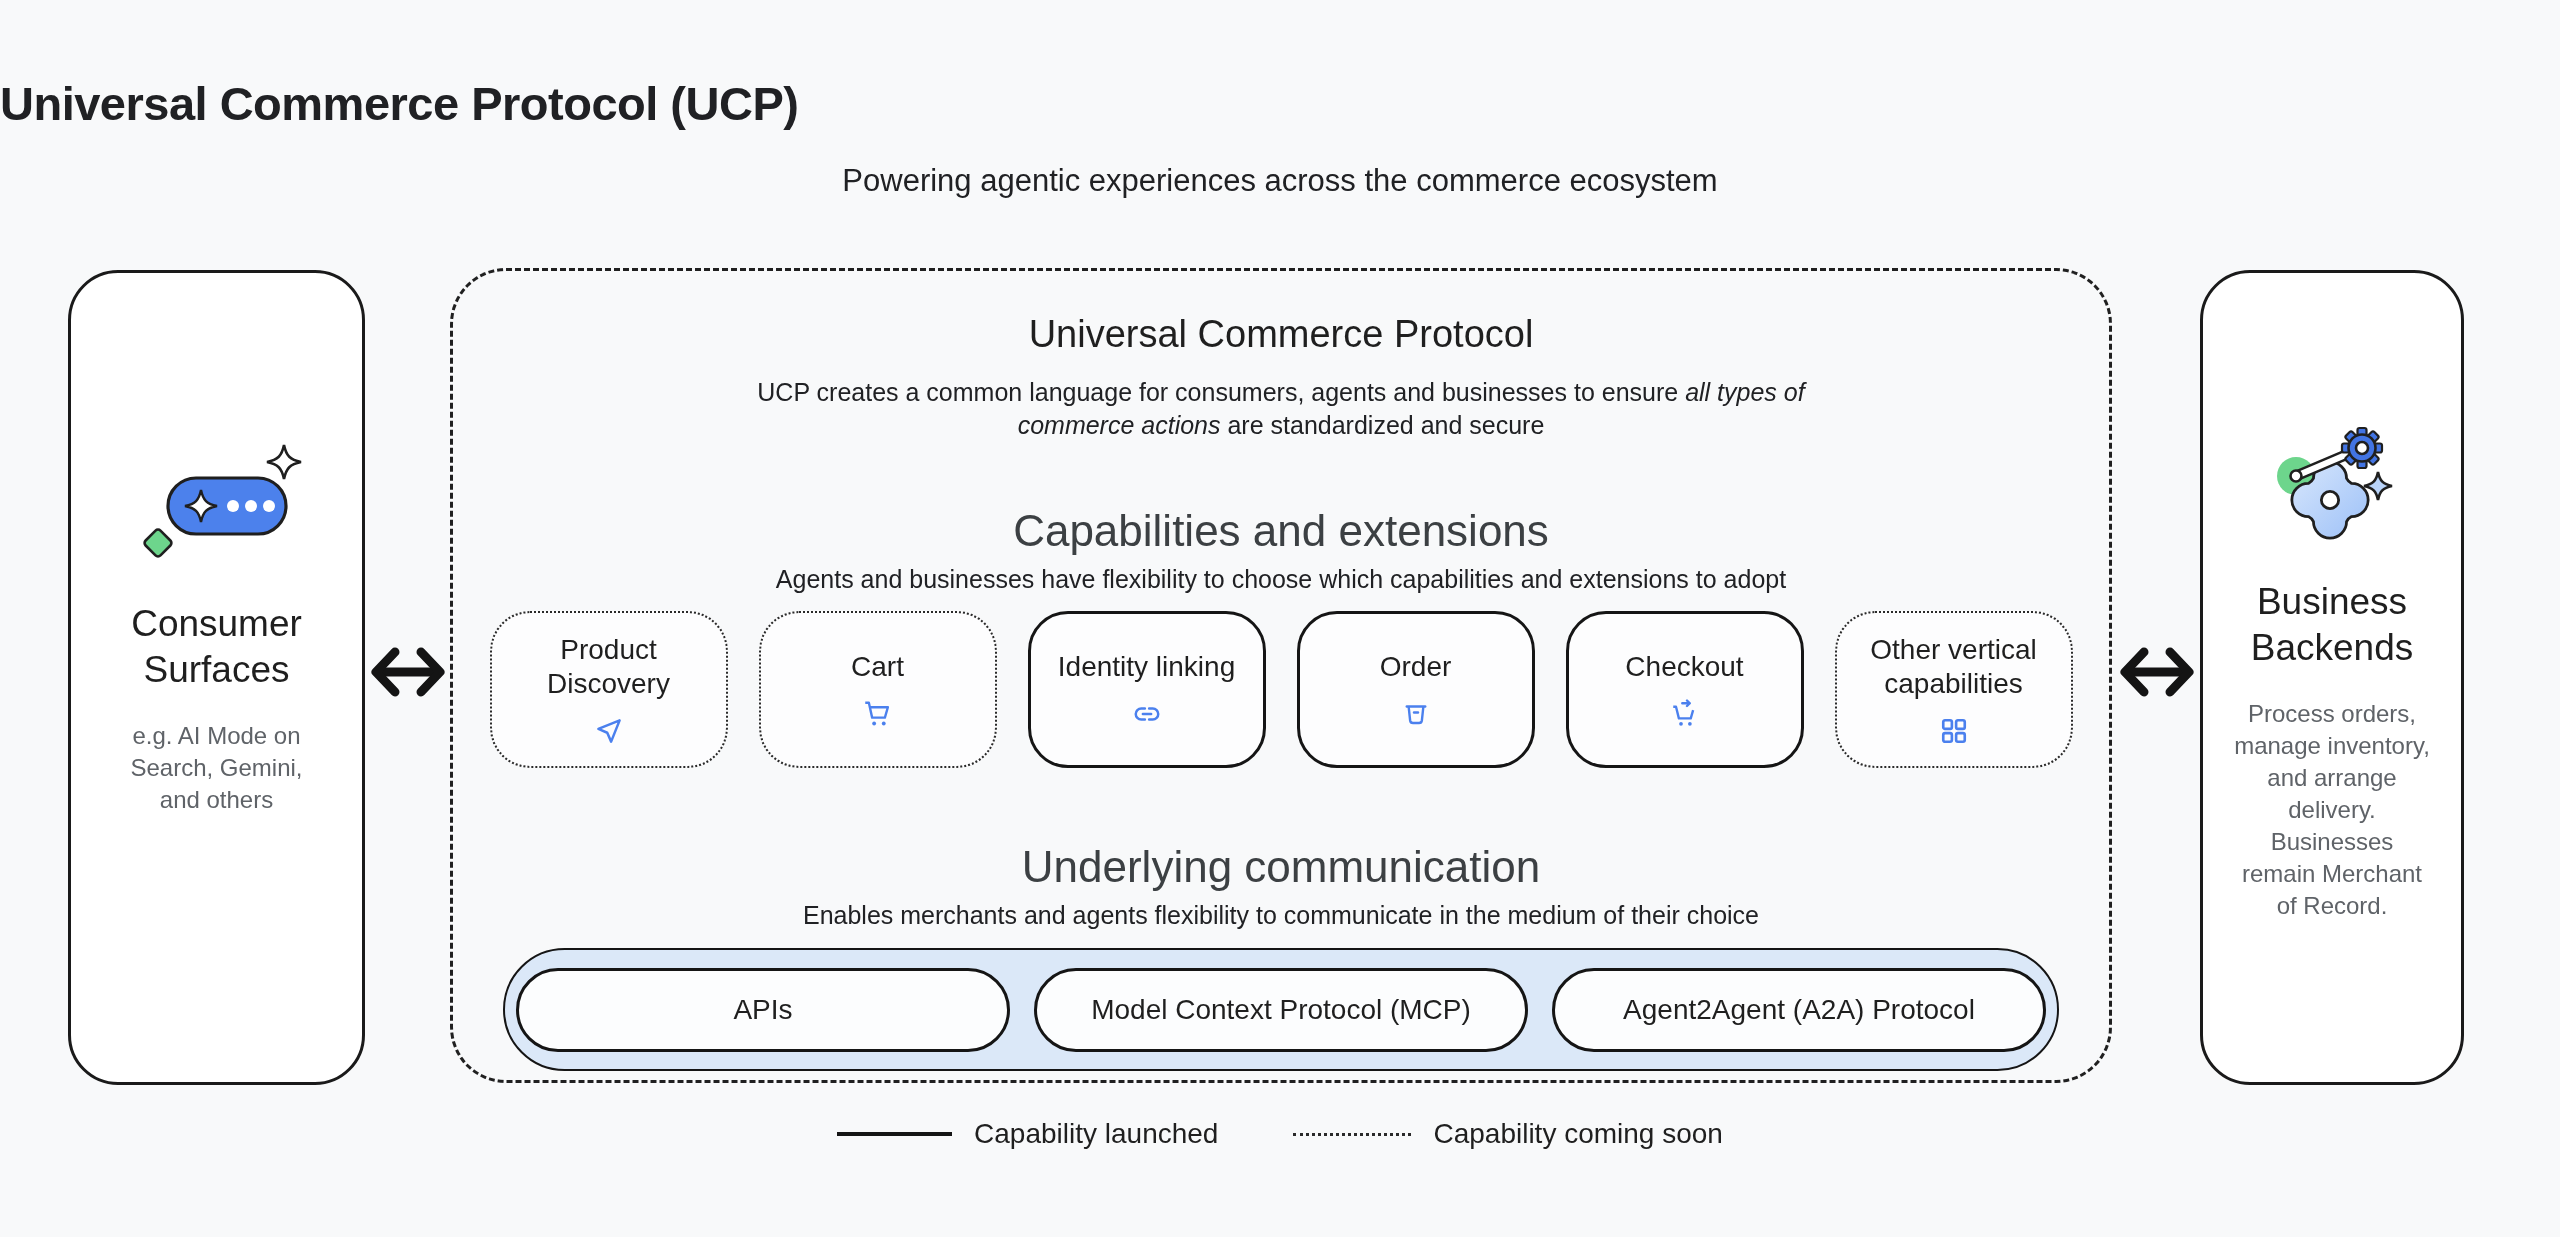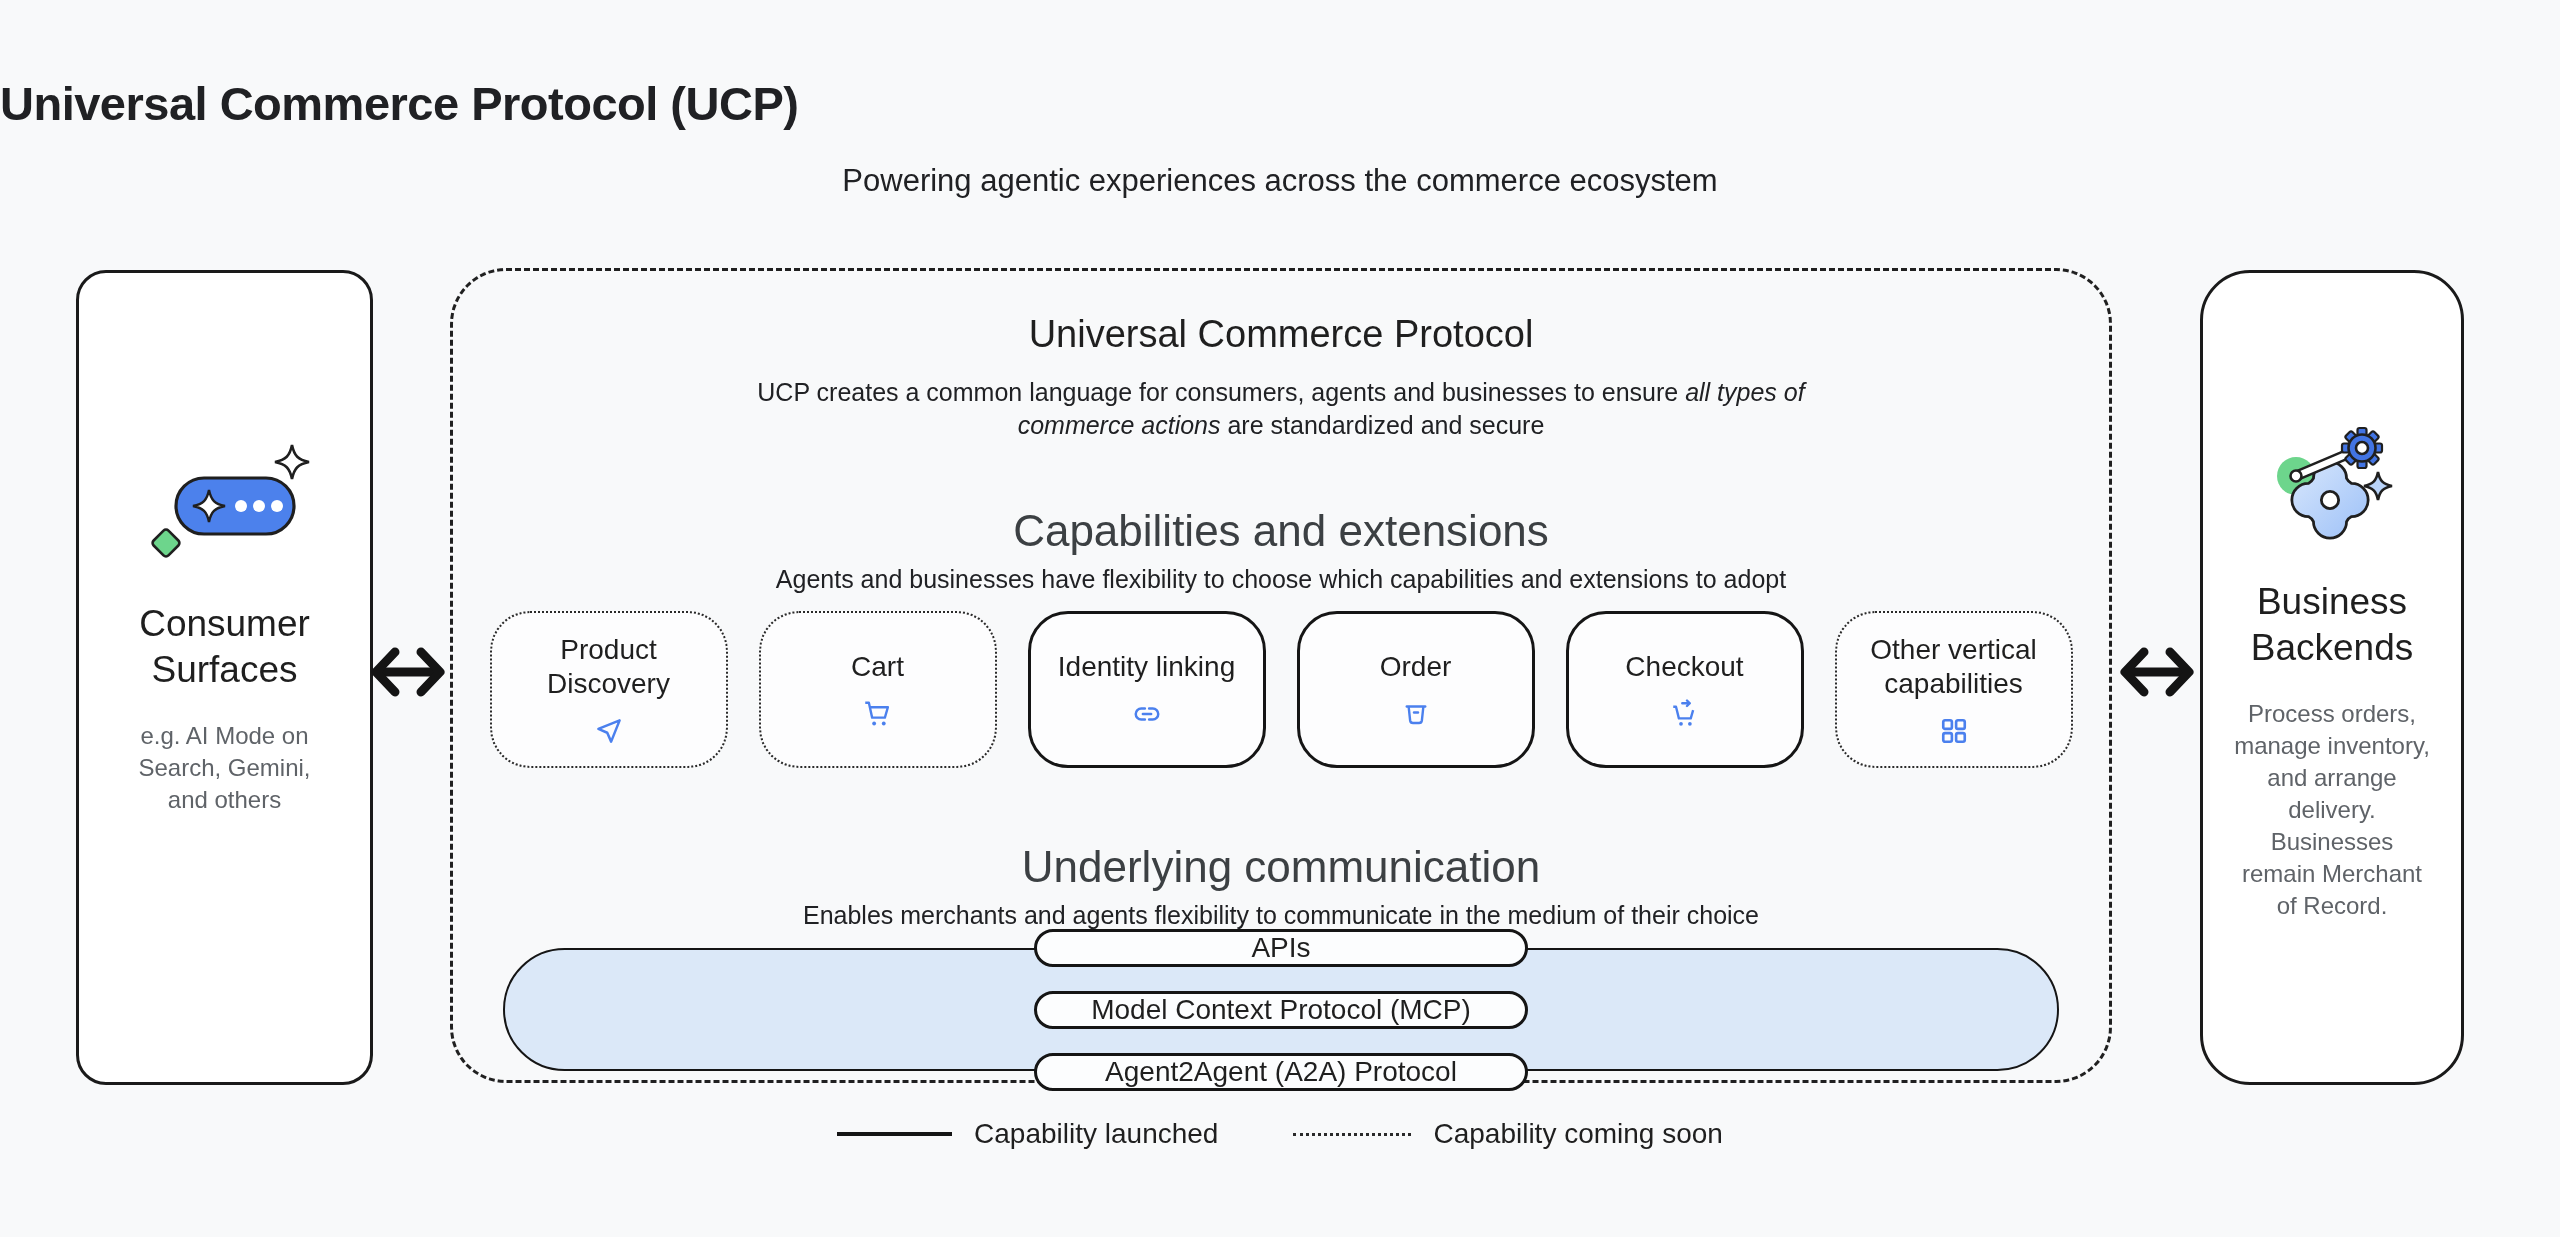--- a/index.html
+++ b/index.html
@@ -30,21 +30,21 @@
     position: absolute; top: 163px; left: 0; width: 100%;
     text-align: center; font-size: 31px; font-weight: 400; color: #202124;
   }
 
   
   .panel {
     position: absolute; top: 270px; height: 815px;
     background: #FFFFFF; border: 3px solid var(--border-dark);
     border-radius: 50px; display: flex; flex-direction: column; align-items: center;
   }
-  .panel.left-panel  { left: 76px;  width: 297px; border-radius: 30px; }
+  .panel.left-panel  { left: 68px;  width: 297px; }
   .panel.right-panel { left: 2200px; width: 264px; }
   .panel-icon { display: flex; align-items: center; justify-content: center; }
   .left-panel  .panel-icon { margin-top: 162px; height: 130px; }
   .right-panel .panel-icon { margin-top: 145px; height: 125px; }
   .panel-title {
     margin-top: 36px; font-size: 37px; font-weight: 500; line-height: 46px;
     text-align: center; color: var(--text-primary);
   }
   .panel-desc {
     margin-top: 27px; font-size: 24px; line-height: 32px;
@@ -76,21 +76,21 @@
   }
   .cap-box.launched    { border: 3.5px solid #151515; }
   .cap-box.coming-soon { border: 2.5px dotted #2A2A2A; }
   .cap-label { font-size: 28px; line-height: 34px; color: var(--text-primary); }
   .cap-icon { height: 30px; color: var(--accent-blue); }
   .cap-icon svg { width: 30px; height: 30px; display: block; }
 
   .proto-wrap {
     margin: 18px auto 0; width: 1556px; height: 123px;
     background: var(--light-blue-fill); border: 2.5px solid #151515; border-radius: 62px;
-    display: flex; align-items: center; justify-content: center; gap: 24px; flex-direction: column;
+    display: flex; align-items: center; justify-content: center; gap: 24px;
   }
   .proto-pill {
     width: 494px; height: 84px; background: #FCFDFE;
     border: 3px solid #151515; border-radius: 42px;
     display: flex; align-items: center; justify-content: center;
     font-size: 28px; color: var(--text-primary);
   }
 
   
   .arrow { position: absolute; top: 639px; width: 88px; height: 66px; }

